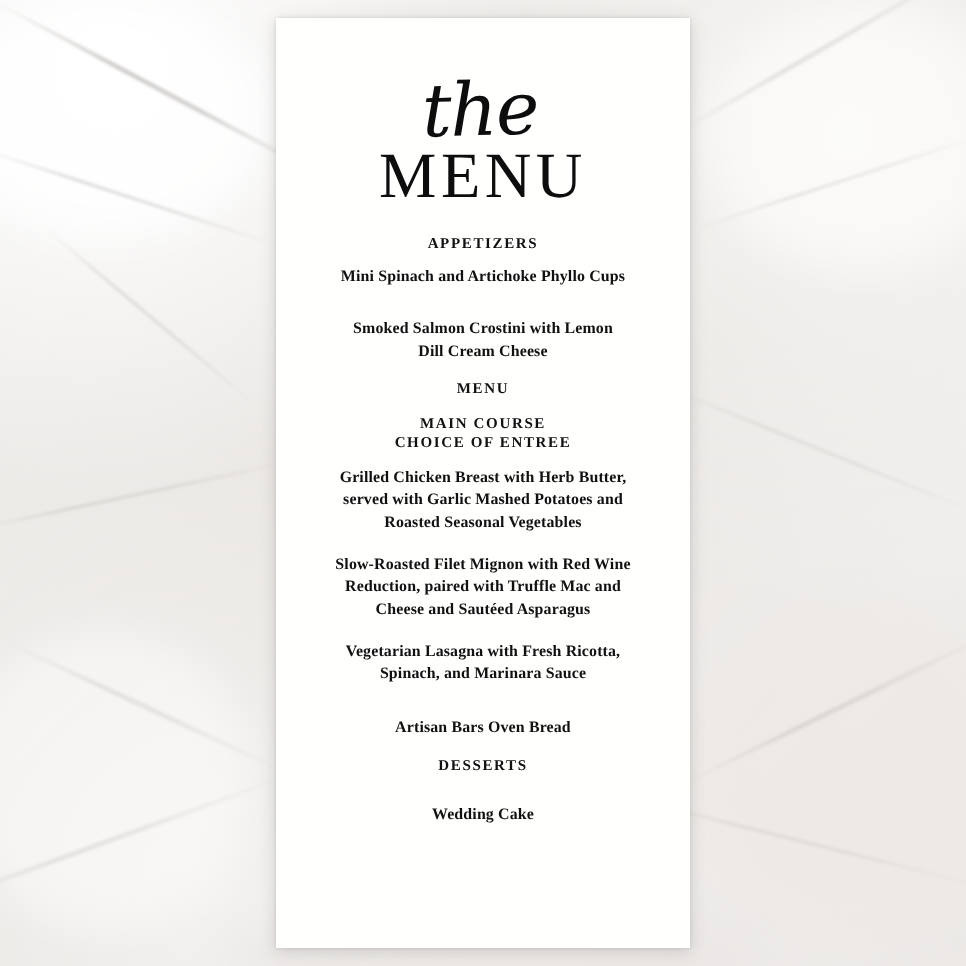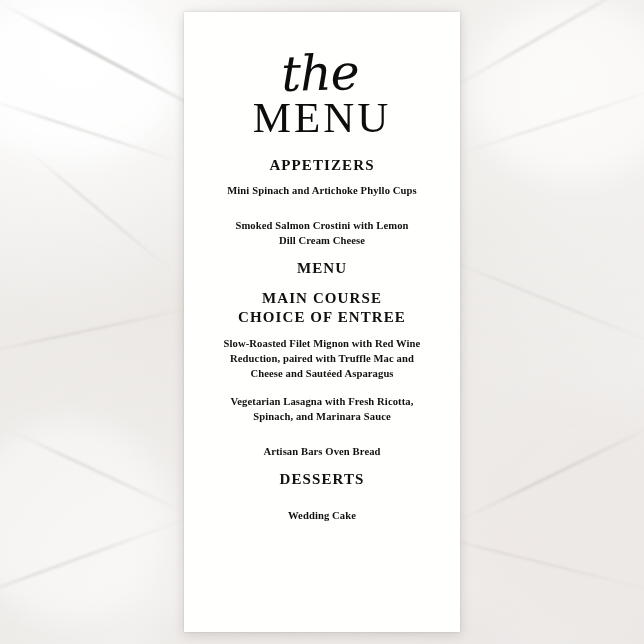--- a/index.html
+++ b/index.html
@@ -89,21 +89,21 @@
     font-size: 43px;
     letter-spacing: 3px;
     line-height: 1;
     margin: 0 0 18px 0;
     color: #0d0d0d;
   }
 
   .section-title {
     font-family: "Liberation Serif", serif;
     font-weight: 700;
-    font-size: 15px;
+    font-size: 10px;
     letter-spacing: 1.1px;
     margin: 0 0 9px 0;
     color: #111;
   }
   .section-title.two-line { line-height: 1.25; }
 
   .item {
     font-family: "Liberation Serif", serif;
     font-weight: 700;
     font-size: 10.6px;
@@ -149,20 +149,21 @@
       <div class="item">Mini Spinach and Artichoke Phyllo Cups</div>
       <div class="item">Smoked Salmon Crostini with Lemon<br>Dill Cream Cheese</div>
     </div>
 
     <div class="block">
       <div class="section-title">MENU</div>
     </div>
 
     <div class="block">
       <div class="section-title two-line">MAIN COURSE<br>CHOICE OF ENTREE</div>
+      <div class="item">Grilled Chicken Breast with Herb Butter,<br>served with Garlic Mashed Potatoes and<br>Roasted Seasonal Vegetables</div>
       <div class="item">Slow-Roasted Filet Mignon with Red Wine<br>Reduction, paired with Truffle Mac and<br>Cheese and Sautéed Asparagus</div>
       <div class="item">Vegetarian Lasagna with Fresh Ricotta,<br>Spinach, and Marinara Sauce</div>
       <div class="item">Artisan Bars Oven Bread</div>
     </div>
 
     <div class="block">
       <div class="section-title">DESSERTS</div>
       <div class="item">Wedding Cake</div>
     </div>
 

